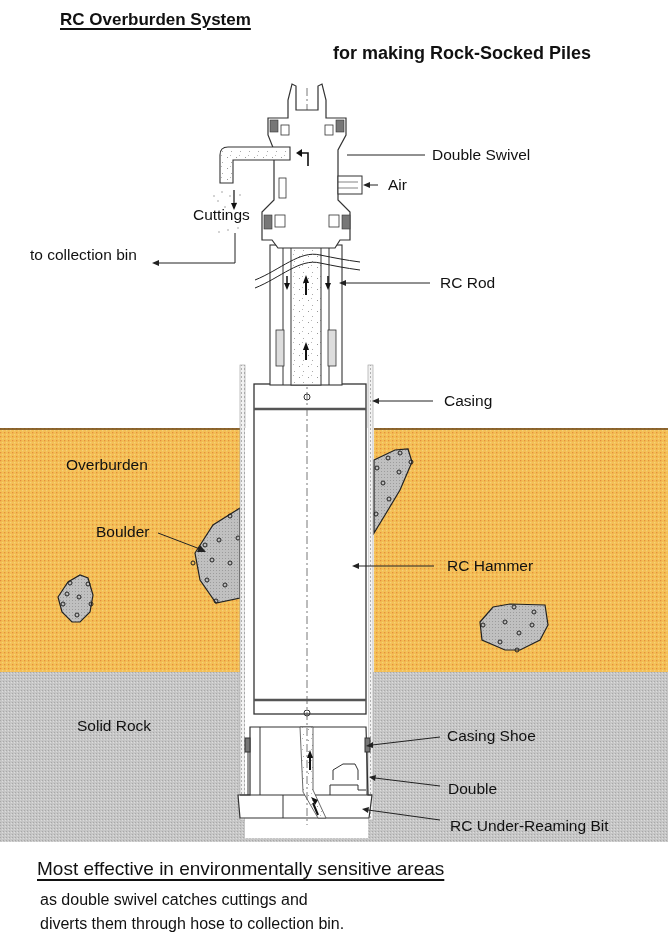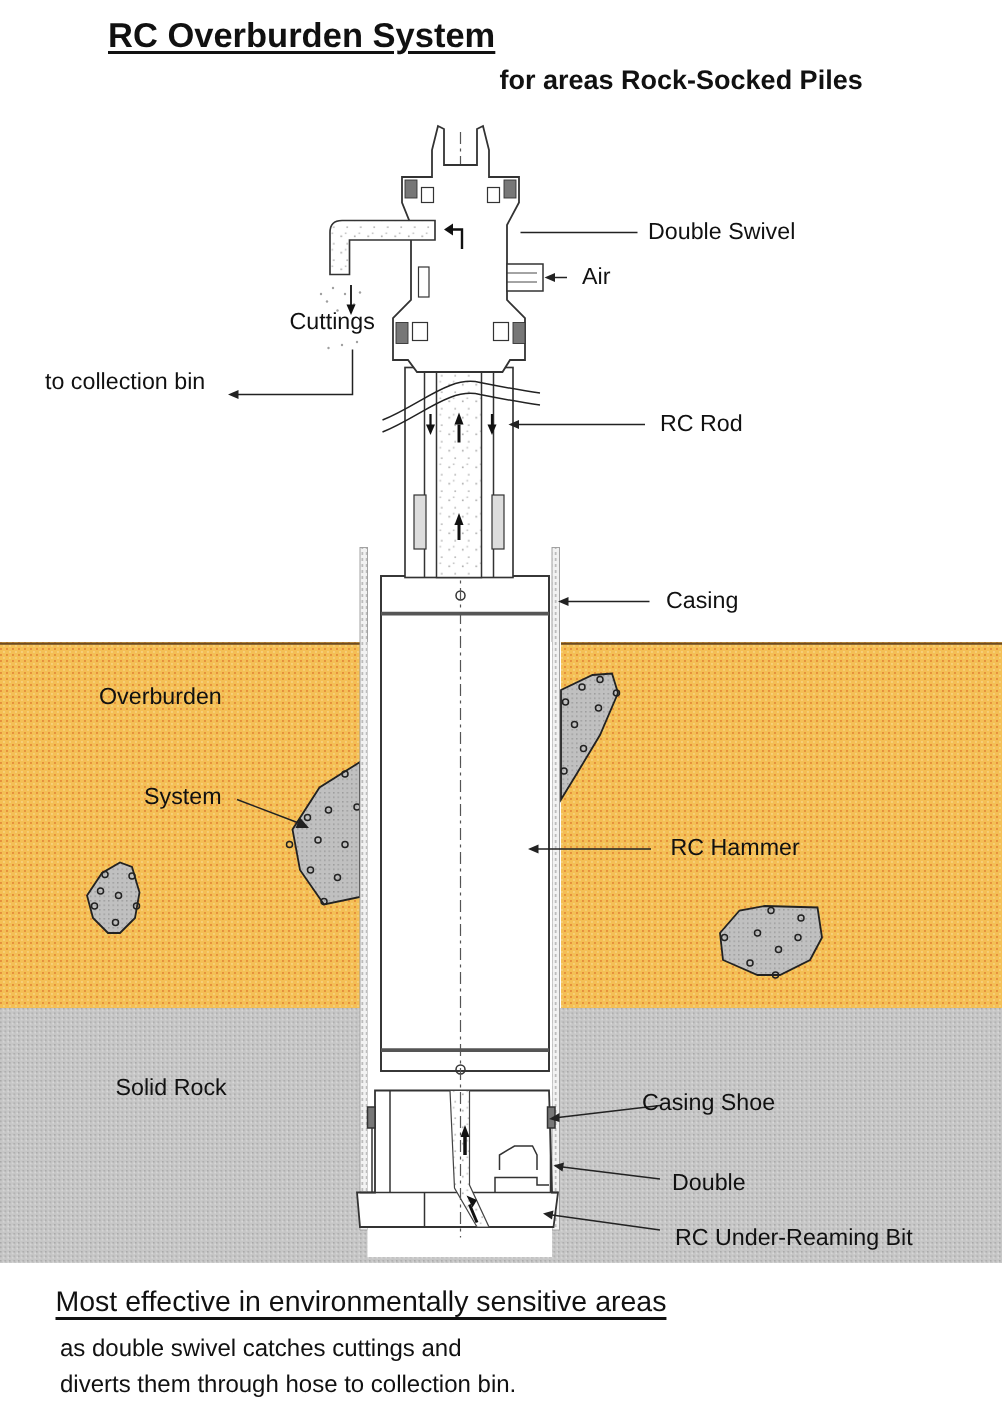--- a/index.html
+++ b/index.html
@@ -1,18 +1,18 @@
 <!DOCTYPE html>
 <html><head>
 <meta charset="utf-8">
 <style>
   html, body { margin:0; padding:0; background:#ffffff; }
   body { width:668px; height:951px; position:relative; overflow:hidden; font-family:"Liberation Sans", sans-serif; color:#111; }
   .abs { position:absolute; white-space:nowrap; }
-  .title { left:72px; top:10px; font-size:23px; font-weight:bold; text-decoration:underline; text-decoration-thickness:2px; text-underline-offset:3px; }
+  .title { left:60px; top:10px; font-size:17px; font-weight:bold; text-decoration:underline; text-decoration-thickness:2px; text-underline-offset:3px; }
   .subtitle { left:333px; top:43px; font-size:18px; font-weight:bold; }
   .lbl { font-size:15.5px; }
   .footer-head { left:37px; top:858px; font-size:19px; font-weight:bold; font-weight:normal; text-decoration:underline; text-decoration-thickness:2px; text-underline-offset:4px; }
   .footer-line { left:40px; font-size:16px; }
   svg#diagram { position:absolute; left:0; top:0; }
 </style>
 </head>
 <body>
 
 <svg id="diagram" width="668" height="951" viewBox="0 0 668 951">
@@ -212,31 +212,31 @@
     <line x1="372" y1="745" x2="440" y2="737"></line>
     <polygon points="366,746 373,742 373,748" fill="#222" stroke="none"></polygon>
     <line x1="375" y1="778" x2="440" y2="786"></line>
     <polygon points="369,777 376,775 375,781" fill="#222" stroke="none"></polygon>
     <line x1="368" y1="810" x2="440" y2="820"></line>
     <polygon points="362,809 369,807 368,813" fill="#222" stroke="none"></polygon>
   </g>
 </svg>
 
 <div class="abs title">RC Overburden System</div>
-<div class="abs subtitle">for areas Rock-Socked Piles</div>
+<div class="abs subtitle">for making Rock-Socked Piles</div>
 
 <div class="abs lbl" style="left:432px; top:146px;text-align:right;">Double Swivel</div>
 <div class="abs lbl" style="left:388px; top:176px;">Air</div>
 <div class="abs lbl" style="left:193px; top:206px;">Cuttings</div>
 <div class="abs lbl" style="left:30px; top:246px;">to collection bin</div>
 <div class="abs lbl" style="left:440px; top:274px;">RC Rod</div>
 <div class="abs lbl" style="left:444px; top:392px;">Casing</div>
 <div class="abs lbl" style="left:66px; top:456px;">Overburden</div>
-<div class="abs lbl" style="left:96px; top:523px;">System</div>
+<div class="abs lbl" style="left:96px; top:523px;">Boulder</div>
 <div class="abs lbl" style="left:447px; top:557px;">RC Hammer</div>
 <div class="abs lbl" style="left:77px; top:717px;">Solid Rock</div>
-<div class="abs lbl" style="left:428px; top:727px;">Casing Shoe</div>
+<div class="abs lbl" style="left:447px; top:727px;">Casing Shoe</div>
 <div class="abs lbl" style="left:448px; top:780px;">Double</div>
 <div class="abs lbl" style="left:450px; top:817px;">RC Under-Reaming Bit</div>
 
 <div class="abs footer-head">Most effective in environmentally sensitive areas</div>
 <div class="abs footer-line" style="top:891px;">as double swivel catches cuttings and</div>
 <div class="abs footer-line" style="top:915px;">diverts them through hose to collection bin.</div>
 
 </body></html>

